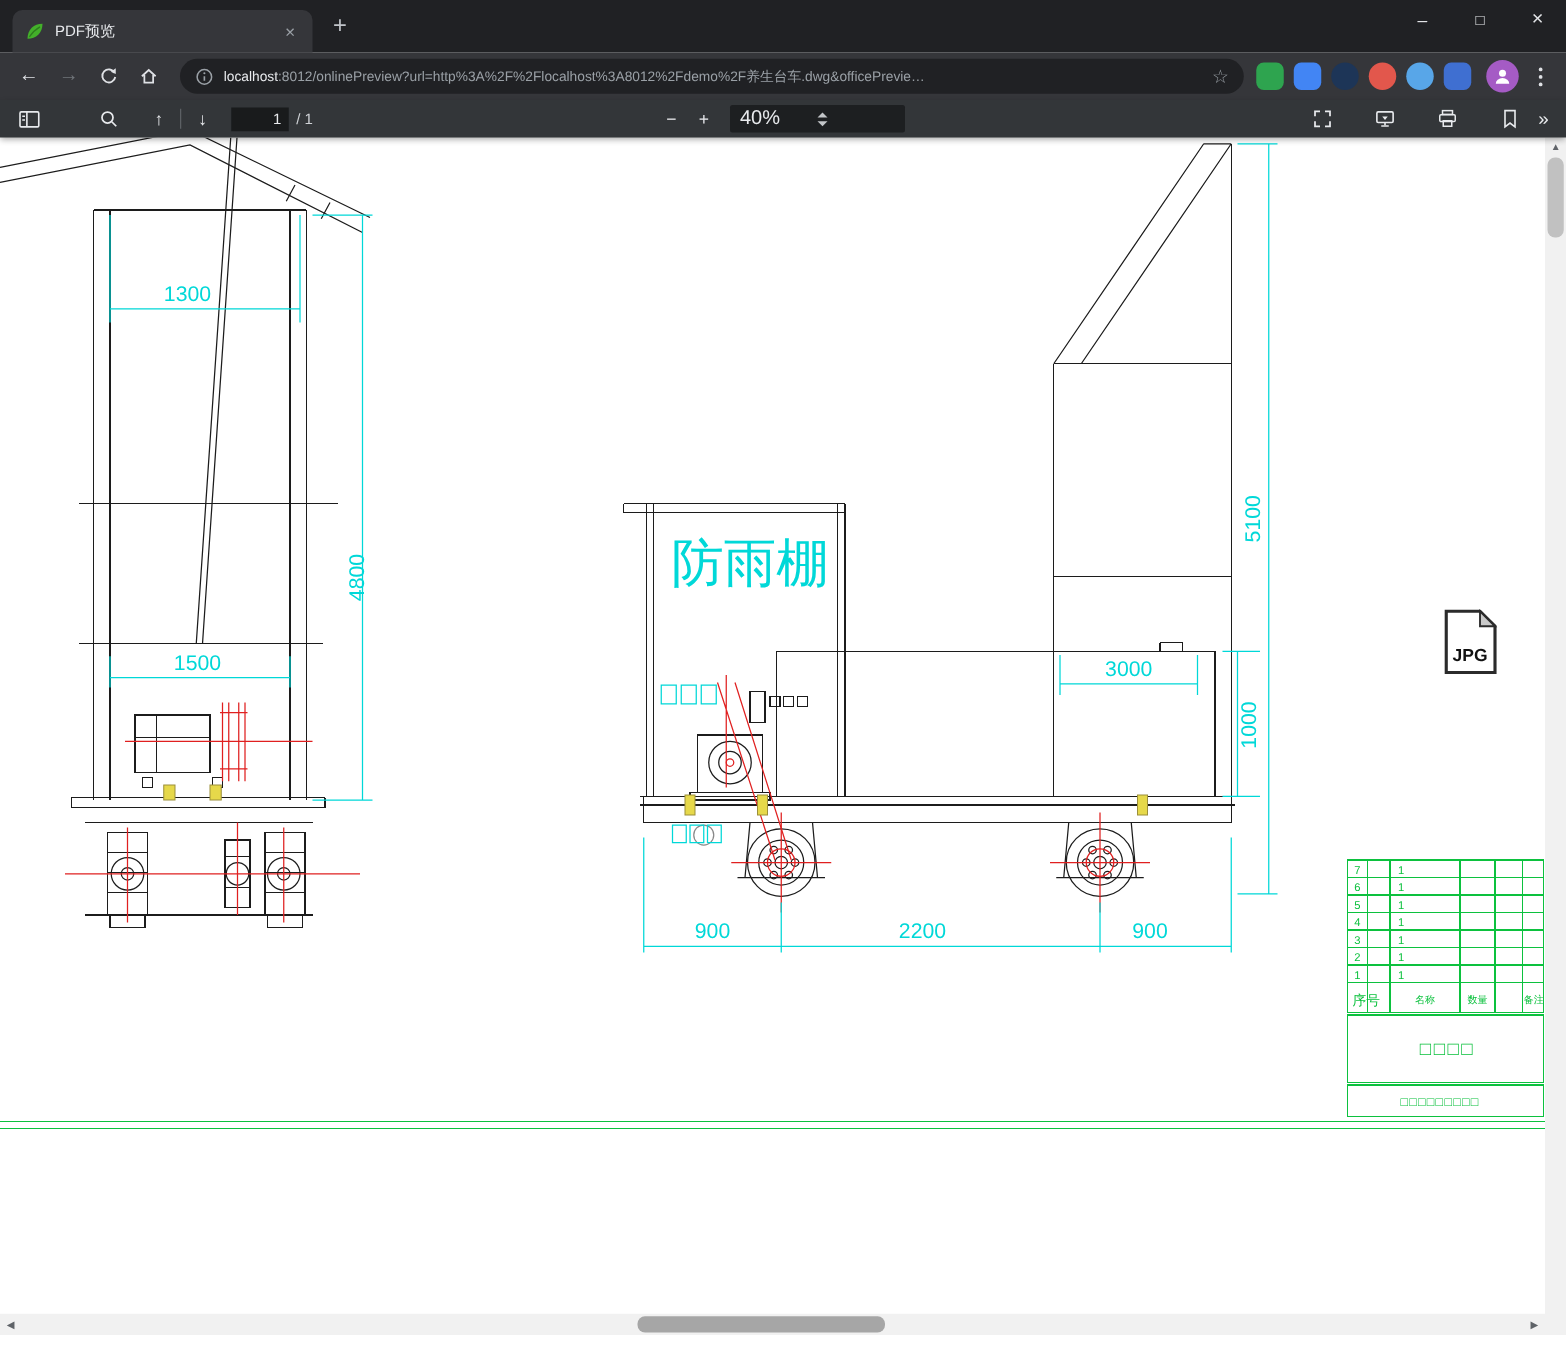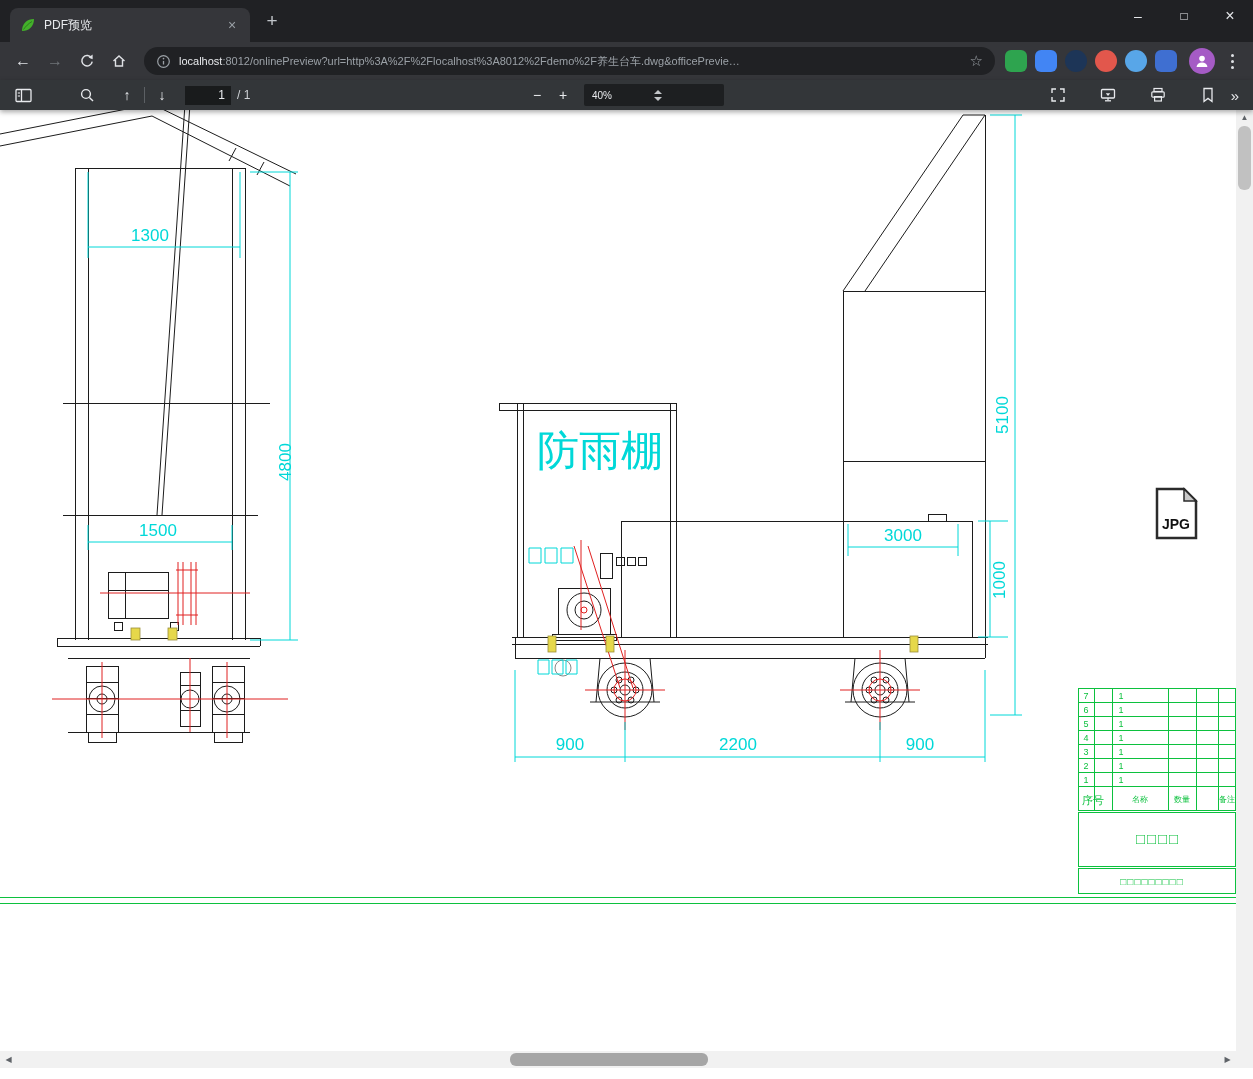--- a/index.html
+++ b/index.html
@@ -50,21 +50,21 @@
   .tb-btn { width:26px; height:26px; display:flex; align-items:center; justify-content:center;
     font-size:14px; flex:none; }
   .tb-sep { width:1px; height:16px; background:#5c6064; margin:0 4px; flex:none; }
   .page-box { width:46px; height:19px; background:#191b1c; border:none; color:#e8eaed;
     font-size:12px; text-align:right; padding:0 6px; margin:0 6px 0 10px;
     font-family:"Liberation Sans",sans-serif; }
   .page-total { font-size:12px; color:#cfd2d6; }
   .zoom-group { position:absolute; left:524px; top:0; height:30px; display:flex;
     align-items:center; }
   .zoom-select { width:140px; height:22px; background:#1d1f21; border-radius:2px;
-    display:flex; align-items:center; padding:0 8px; margin-left:8px; font-size:10px; }
+    display:flex; align-items:center; padding:0 8px; margin-left:8px; font-size:16px; }
   .zoom-select span { flex:1; }
   .spin { display:flex; flex-direction:column; gap:3px; }
   .spin i { width:0; height:0; border-left:4px solid transparent; border-right:4px solid transparent; }
   .spin .up { border-bottom:4px solid #c3c6c9; }
   .spin .dn { border-top:4px solid #c3c6c9; }
   .tb-right { margin-left:auto; display:flex; align-items:center; gap:6px; }
   .tb-more { font-size:15px; color:#e8eaed; padding:0 4px; }
 
   
   .content { position:relative; width:1253px; height:969px; background:#fff; overflow:hidden; }

